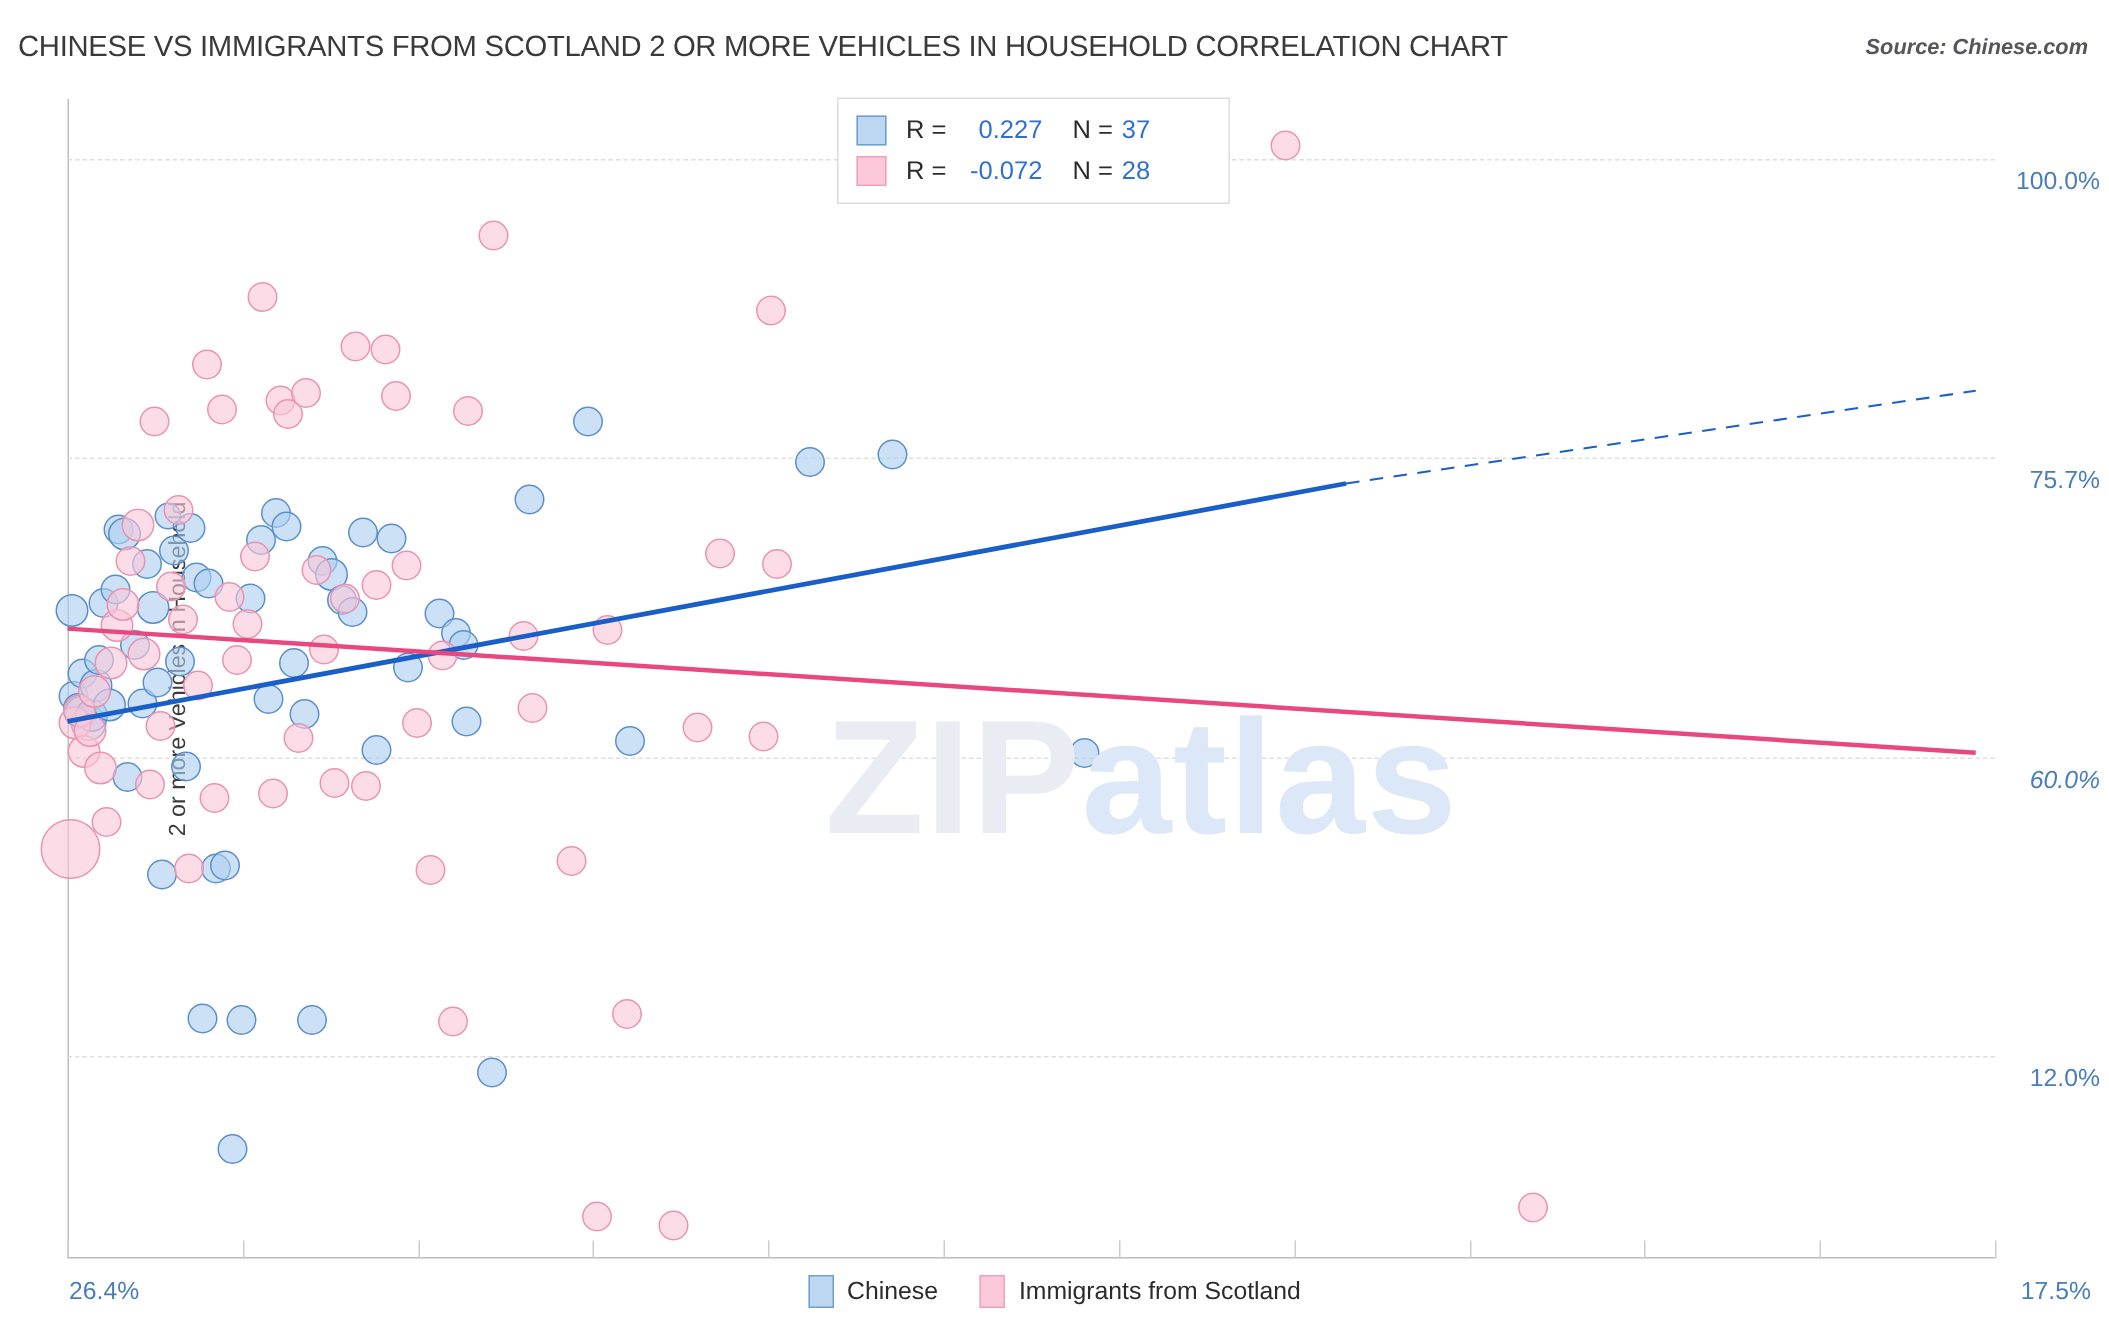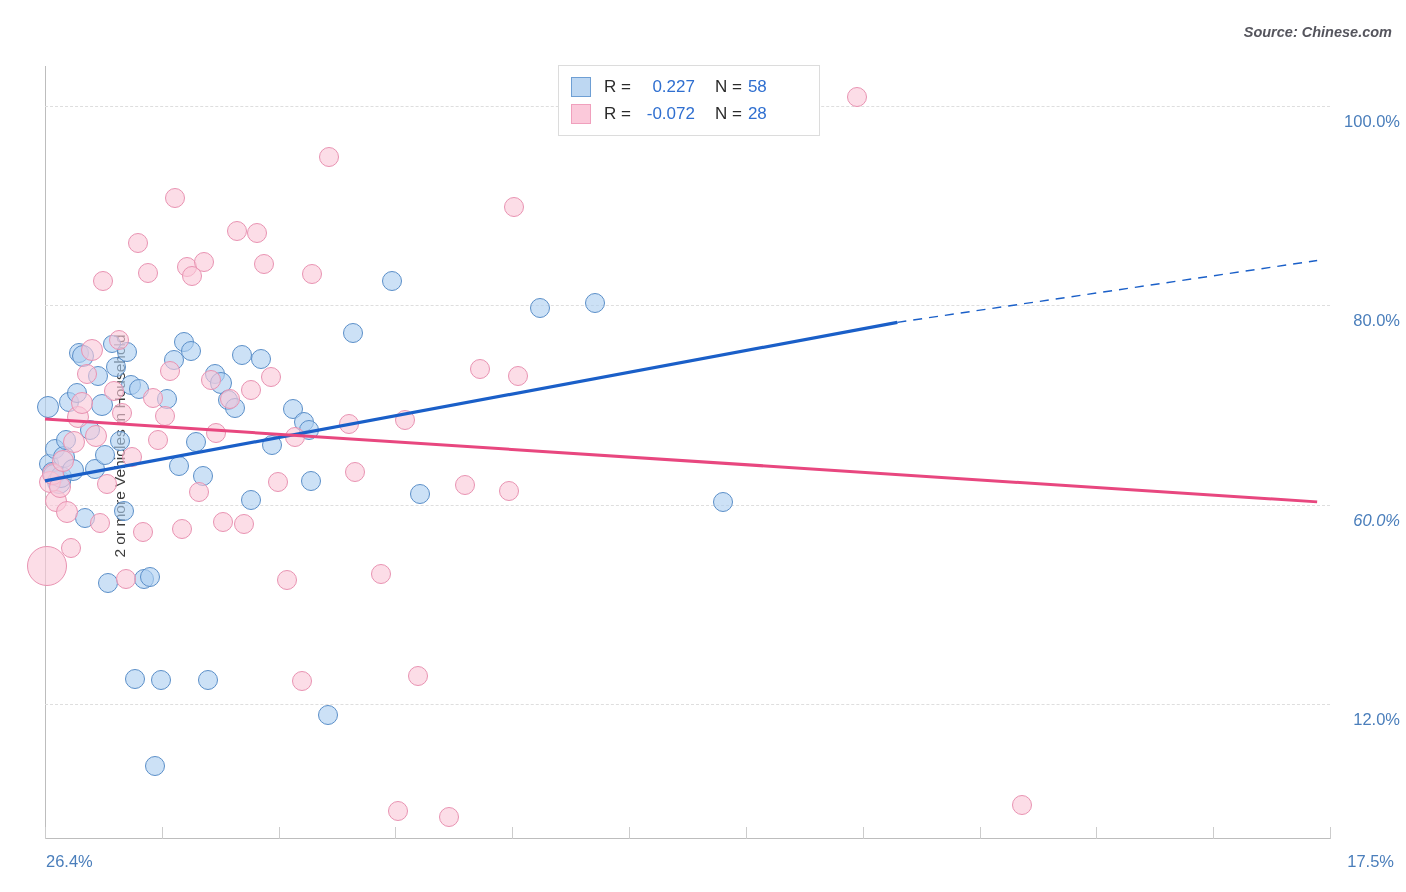--- a/index.html
+++ b/index.html
@@ -209,20 +209,21 @@
   }
   .legend-swatch.blue { background: #bdd7f2; border-color: #6e9fd4; }
   .legend-swatch.pink { background: #fbc9da; border-color: #f0a0bd; }
   .legend-text { font-size: 16.5px; color: #2b2b2b; }
 </style>
 </head>
 <body>
 
 <div id="chart-root">
 
+  <div class="chart-title">CHINESE VS IMMIGRANTS FROM SCOTLAND 2 OR MORE VEHICLES IN HOUSEHOLD CORRELATION CHART</div>
   <div class="source-note">Source: Chinese.com</div>
 
   <div class="y-axis-title">2 or more Vehicles in Household</div>
 
   <div class="plot-area">
     <div class="axis-line-y"></div>
     <div class="axis-line-x"></div>
     <div id="gridlines">
         <div class="gridline" style="top: 39.8968px;"></div>
         <div class="gridline" style="top: 239.381px;"></div>
@@ -364,49 +365,62 @@
         <div class="pt pink" style="left: 394.347px; top: 741.057px; width: 20px; height: 20px;"></div>
         <div class="pt pink" style="left: 425.187px; top: 293.215px; width: 20px; height: 20px;"></div>
         <div class="pt pink" style="left: 459.453px; top: 130.636px; width: 20px; height: 20px;"></div>
         <div class="pt pink" style="left: 462.88px; top: 300.197px; width: 20px; height: 20px;"></div>
         <div class="pt pink" style="left: 454.313px; top: 414.901px; width: 20px; height: 20px;"></div>
         <div class="pt pink" style="left: 802.12px; top: 20.92px; width: 20px; height: 20px;"></div>
         <div class="pt pink" style="left: 966.6px; top: 729.088px; width: 20px; height: 20px;"></div>
         <div class="pt pink" style="left: 409.767px; top: 408.916px; width: 20px; height: 20px;"></div>
       </div>
 
+    <div class="watermark">
+      <span class="wm-zip">ZIP</span><span class="wm-atlas">atlas</span>
+    </div>
 
     <svg class="trend-svg" id="trend-svg" viewBox="0 0 1285 773" preserveAspectRatio="none">
         <line x1="0" y1="414.92645161290324" x2="852.3833333333333" y2="256.3367741935484" stroke="#1a5fc8" stroke-width="3.2"></line>
         <line x1="852.3833333333333" y1="256.3367741935484" x2="1272.15" y2="194.4967741935484" stroke="#1a5fc8" stroke-width="1.4" stroke-dasharray="9 7"></line>
         <line x1="0" y1="353.0864516129033" x2="1272.15" y2="435.87225806451613" stroke="#e8477f" stroke-width="3"></line>
       </svg>
   </div>
 
   <div id="ytick-labels">
       <div class="ytick-label" style="top: 111.897px;">100.0%</div>
-      <div class="ytick-label" style="top: 311.381px;">80.0%</div>
+      <div class="ytick-label" style="top: 311.381px;">75.7%</div>
       <div class="ytick-label" style="top: 510.865px; font-style: italic;">60.0%</div>
       <div class="ytick-label" style="top: 710.348px;">12.0%</div>
     </div>
 
   <div class="xlabel-left">26.4%</div>
   <div class="xlabel-right">17.5%</div>
 
   <div class="stats-box">
     <div class="stats-row">
       <span class="swatch blue"></span>
       <span class="st-r-label">R =</span>
       <span class="st-r-value">0.227</span>
       <span class="st-n-label">N =</span>
-      <span class="st-n-value">58</span>
+      <span class="st-n-value">37</span>
     </div>
     <div class="stats-row">
       <span class="swatch pink"></span>
       <span class="st-r-label">R =</span>
       <span class="st-r-value">-0.072</span>
       <span class="st-n-label">N =</span>
       <span class="st-n-value">28</span>
     </div>
   </div>
 
+  <div class="series-legend">
+    <div class="legend-entry">
+      <span class="legend-swatch blue"></span>
+      <span class="legend-text">Chinese</span>
+    </div>
+    <div class="legend-entry">
+      <span class="legend-swatch pink"></span>
+      <span class="legend-text">Immigrants from Scotland</span>
+    </div>
+  </div>
 
 </div>
 
 </body></html>

